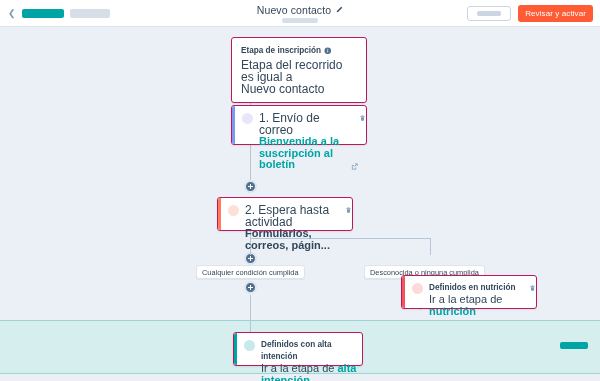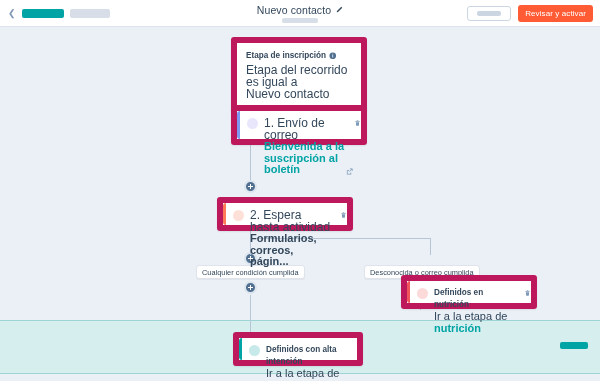--- a/index.html
+++ b/index.html
@@ -85,21 +85,21 @@
 
   .arrow-down {
     position: absolute; width: 0; height: 0;
     border-left: 3.5px solid transparent; border-right: 3.5px solid transparent;
     border-top: 5px solid #b7c6d7;
   }
 
   
   .card {
     position: absolute; background: #fff;
-    border: 6px solid #be185d; border-radius: 3px;
+    border: 1px solid #be185d; border-radius: 3px;
     box-shadow: 0 1px 2px rgba(0,0,0,.07);
   }
   .card-accent { position: absolute; left: 0; top: 0; bottom: 0; width: 3px; border-radius: 3px 0 0 3px; }
 
   .card-inner { padding: 6px 0 6px 10px; position: relative; }
   .card-row { display: flex; align-items: flex-start; gap: 6px; }
   .dot { width: 11px; height: 11px; border-radius: 50%; flex: none; margin-top: 1px; }
   .card-body { flex: 1; min-width: 0; }
 
   .t-head { font-size: 12px; color: #33475b; line-height: 12px; }
@@ -163,21 +163,21 @@
 
     <div class="ln ln-v" style="left:250px; top:183px; height:30px;"></div>
     <div class="plus" style="left:244px; top:225px;"></div>
 
     <div class="ln ln-v" style="left:250px; top:186px; height:26px;"></div>
     <div class="ln ln-h" style="left:250px; top:211px; width:180px;"></div>
     <div class="ln ln-v" style="left:250px; top:211px; height:17px;"></div>
     <div class="ln ln-v" style="left:430px; top:211px; height:17px;"></div>
 
     <div class="branch-label" style="left:196px; top:238px;">Cualquier condición cumplida</div>
-    <div class="branch-label" style="left:364px; top:238px;">Desconocida o correo cumplida</div>
+    <div class="branch-label" style="left:364px; top:238px;">Desconocida o ninguna cumplida</div>
 
     <div class="plus" style="left:244px; top:254px;"></div>
     <div class="plus" style="left:414px; top:254px;"></div>
 
     <div class="ln ln-v" style="left:250px; top:268px; height:43px;"></div>
     <div class="arrow-down" style="left:247px; top:309px;"></div>
 
     <div class="ln ln-v" style="left:420px; top:268px; height:15px;"></div>
 
     <div class="card" style="left:231px; top:10px; width:136px;">

